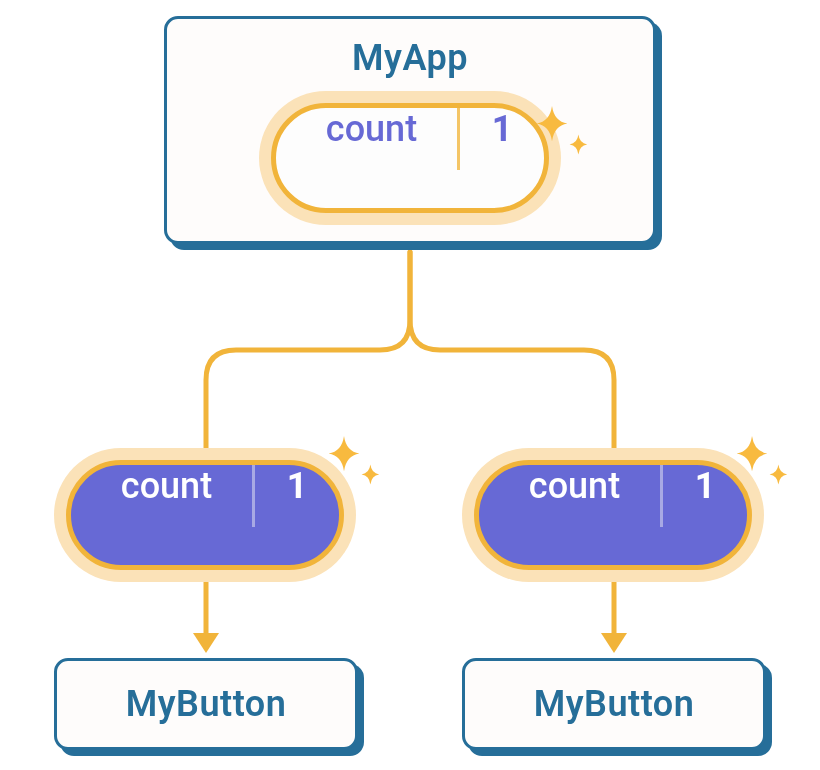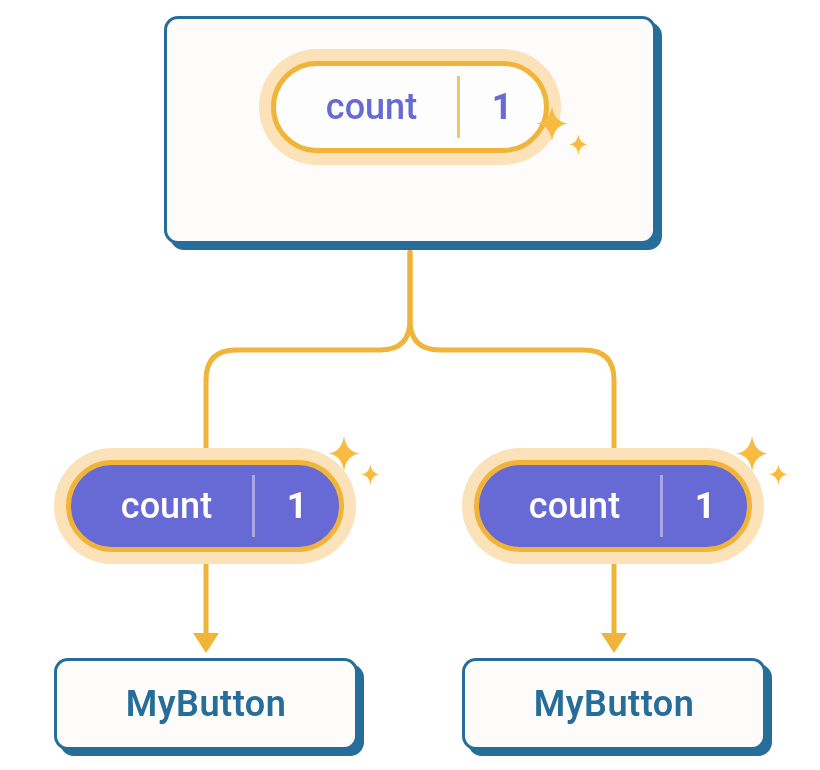--- a/index.html
+++ b/index.html
@@ -47,23 +47,23 @@
     .card-title {
       font-size: 36px;
       font-weight: 600;
       color: #266e99;
       letter-spacing: 0.5px;
     }
     
     .pill {
       position: relative;
       display: flex;
-      align-items: center;
+      align-items: flex-start;
       border-radius: 999px;
-      height: 92px;
+      height: 110px;
       box-shadow: 0 0 0 12px #fbe2b8;
     }
     .pill-parent {
       margin-top: 24px;
       border: 5px solid #f1b43a;
       background: #fdfdfd;
       width: 278px;
     }
     .pill-parent .pill-label,
     .pill-parent .pill-value {
@@ -143,20 +143,21 @@
     <path d="M206 564 L206 640"></path>
     <path d="M614 564 L614 640"></path>
   </g>
   <g fill="#f1b43a">
     <path d="M206 653 l-13 -20 l26 0 z"></path>
     <path d="M614 653 l-13 -20 l26 0 z"></path>
   </g>
 </svg>
 
 <div class="card card-parent">
+  <div class="card-title">MyApp</div>
   <div class="pill pill-parent">
     <div class="pill-label">count</div>
     <div class="pill-sep"></div>
     <div class="pill-value">1</div>
   </div>
 </div>
 
 <div class="pill pill-child pill-child-left">
   <div class="pill-label">count</div>
   <div class="pill-sep"></div>

